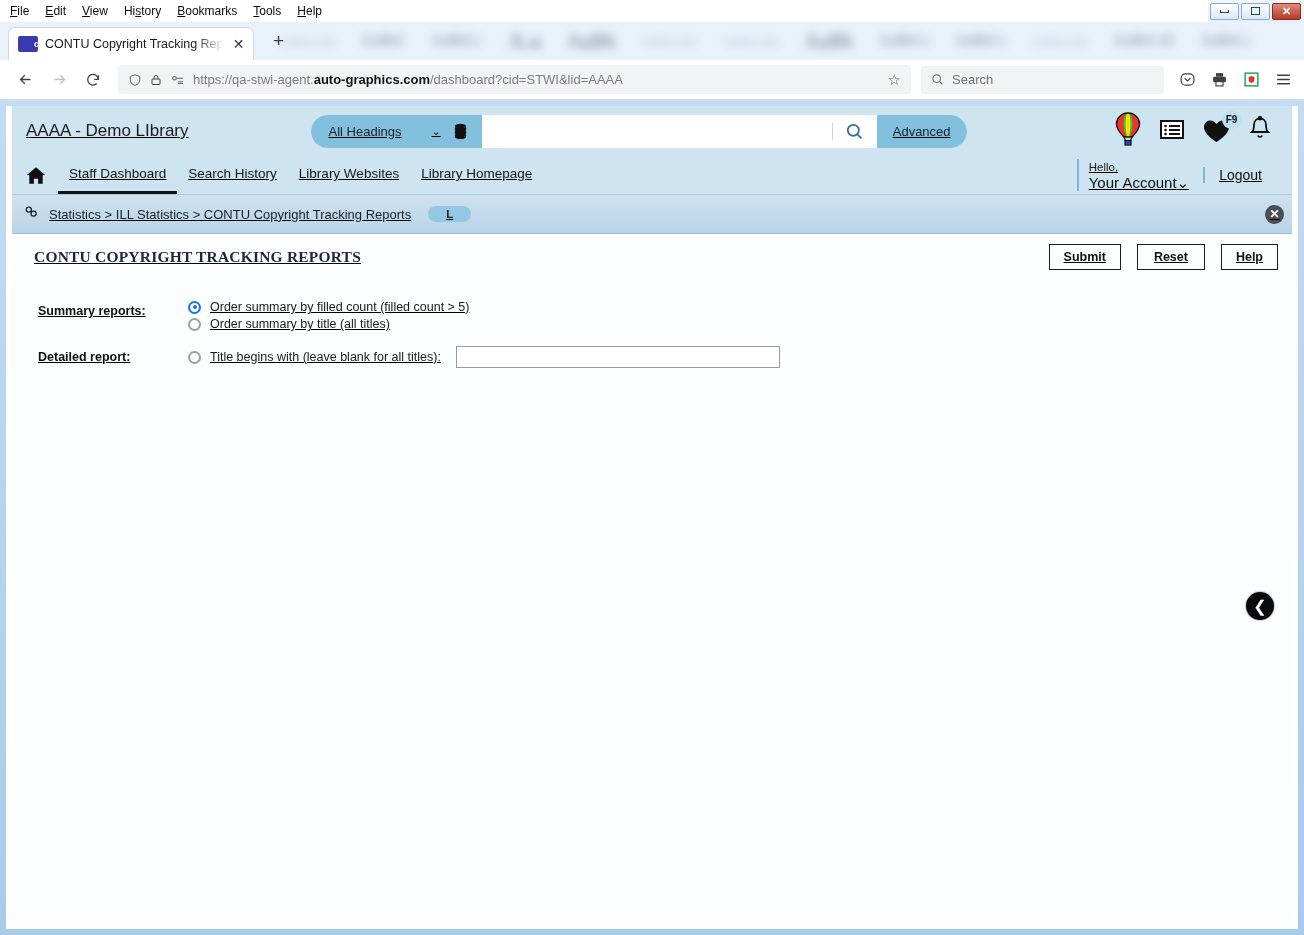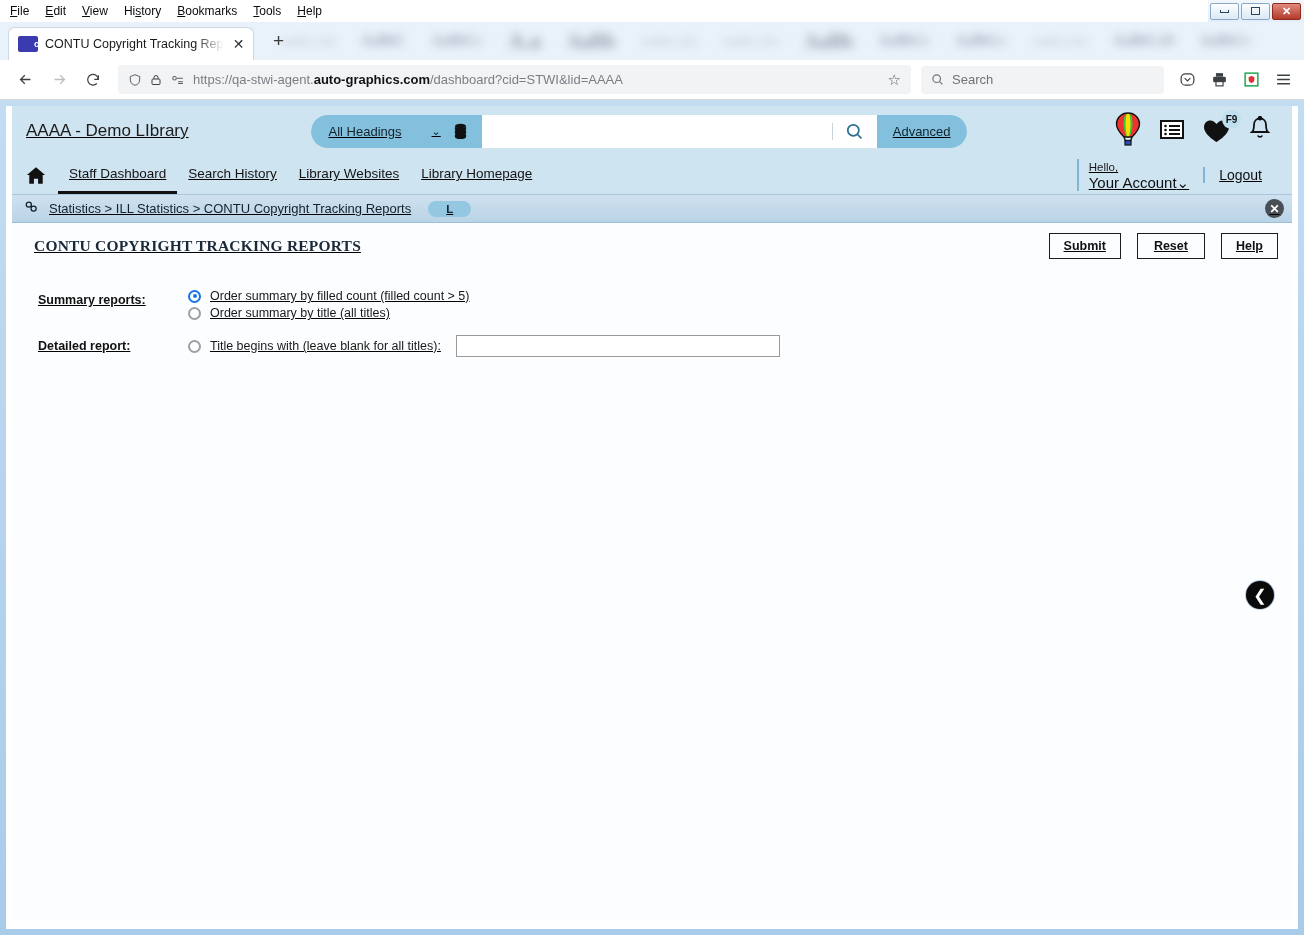--- a/index.html
+++ b/index.html
@@ -252,21 +252,21 @@
   .acctbox .acct { font-size: 15px; color: #0f0f0f; line-height: 1.15; }
   .logout {
     border-left: 2px solid #7fb6d6;
     display: flex; align-items: center;
     padding: 0 16px 0 14px;
     font-size: 14px; color: #0f0f0f; cursor: pointer;
   }
 
   
   .crumbbar {
-    height: 29px;
+    height: 40px;
     background: linear-gradient(#cfe1ef, #b9d4e7);
     border-top: 1px solid #a9c6dc;
     border-bottom: 1px solid #9dbed6;
     display: flex; align-items: center;
     padding: 0 8px 0 12px;
     gap: 9px;
   }
   .crumbtext { font-size: 13px; color: #15202a; }
   .lpill {
     background: #93c7e2; color: #0e2430;

